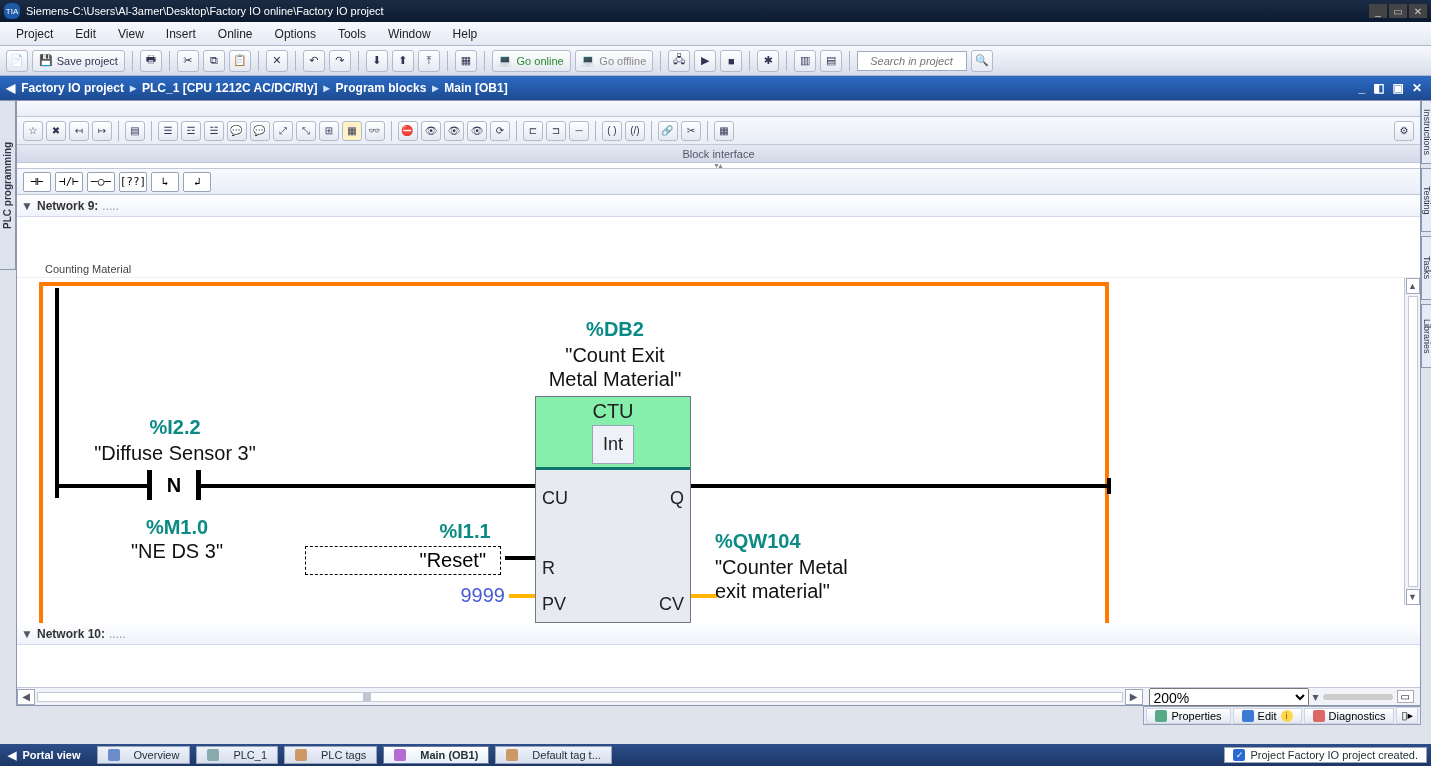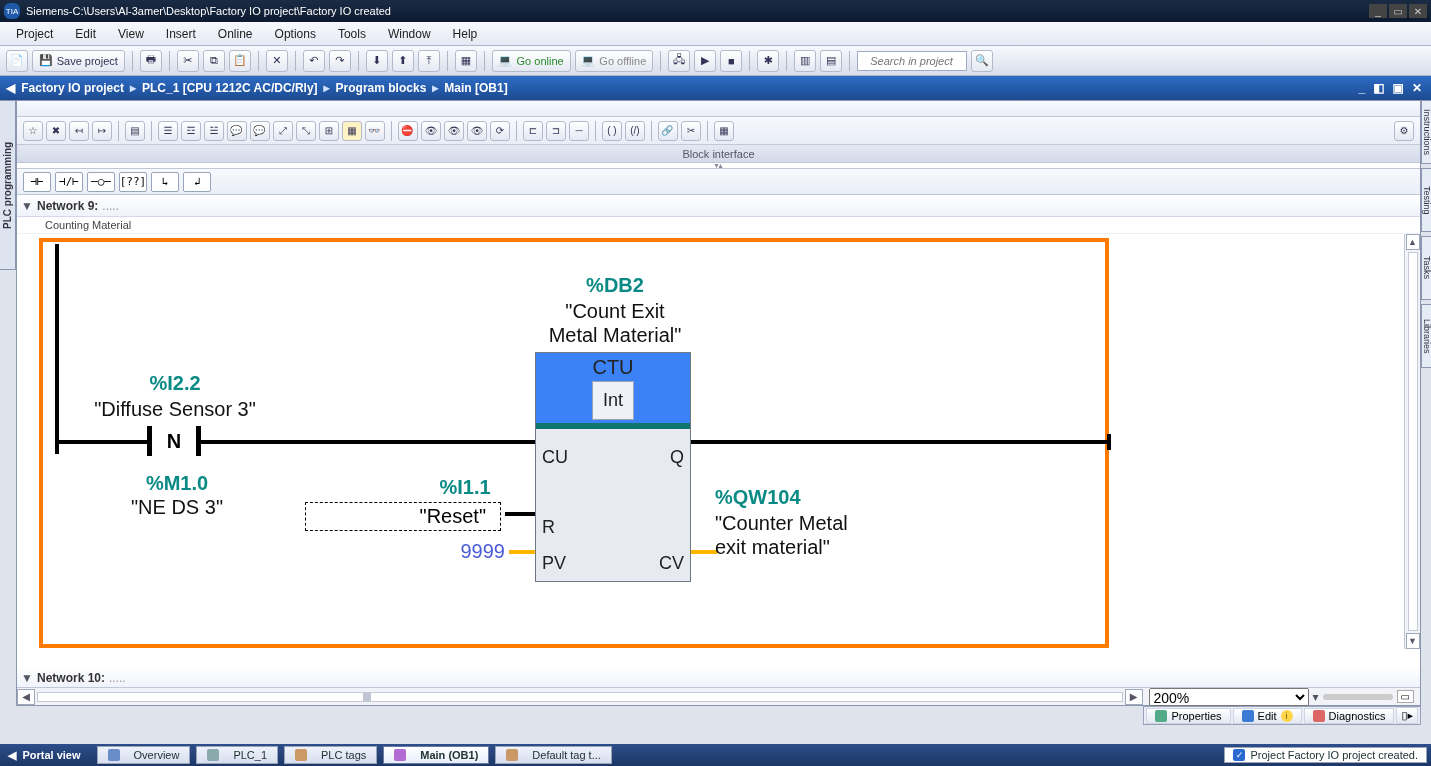--- a/index.html
+++ b/index.html
@@ -52,21 +52,21 @@
 
 
 .rungtb { height:26px; border-bottom:1px solid #c0c7d7; display:flex; align-items:center; gap:4px; padding:0 6px; background:linear-gradient(#f7f9fe,#eaeef7); }
 .rungtb .rb { width:28px; height:20px; border:1px solid #9aa4b9; background:#fff; font-family:monospace; font-size:11px; display:flex;align-items:center;justify-content:center; border-radius:2px; cursor:pointer; }
 
 
 .nethdr { height:22px; border-bottom:1px solid #d3d9e8; display:flex; align-items:center; padding:0 4px; background:linear-gradient(#fefefe,#eff3fb); }
 .nethdr .caret { width:16px; color:#556; cursor:pointer; }
 .nethdr .title { font-weight:bold; color:#333; font-size:12px; }
 .nethdr .dots { color:#999; margin-left:4px; }
-.netcomment { padding:2px 28px; font-size:11px; color:#444; border-bottom:1px solid #eef0f5; }
+.netcomment { padding:2px 28px; font-size:11px; color:#444; border-bottom:1px solid #eef0f5;margin-top:44px; }
 
 
 .canvas { flex:1; background:#fff; position:relative; overflow:hidden; }
 .highlight { position:absolute; left:22px; top:4px; width:1070px; height:410px; border:4px solid #ff7a00; }
 
 .rung-area { position:absolute; left:38px; top:10px; width:1050px; height:400px; }
 .rail { position:absolute; left:0; top:0; width:4px; height:210px; background:#000; }
 
 .wire { position:absolute; background:#000; height:4px; }
 .wireV { position:absolute; background:#000; width:4px; }
@@ -77,21 +77,21 @@
 .constlabel { position:absolute; color:#4a5bd8; font-size:20px; text-align:right; }
 
 .contactN { position:absolute; width:54px; height:30px; }
 .contactN .l, .contactN .r { position:absolute; top:0; width:5px; height:30px; background:#000; }
 .contactN .l { left:0 } .contactN .r { right:0 }
 .contactN .n { position:absolute; left:5px; right:5px; top:0; bottom:0; display:flex;align-items:center;justify-content:center; font-size:20px; font-weight:bold; background:#fff; }
 
 .resetbox { position:absolute; border:1px dashed #000; background:#fff; font-size:20px; padding:2px 14px 2px 14px; text-align:right; }
 
 .fb { position:absolute; width:156px; border:1px solid #707885; background:#e8eaf2; }
-.fb .head { background:#3b82f6; border-bottom:6px solid #0f766e; text-align:center; padding:3px 0; font-size:20px; color:#222; }
+.fb .head { background:#86efac; border-bottom:3px solid #0f766e; text-align:center; padding:3px 0; font-size:20px; color:#222; }
 .fb .head .sel { display:inline-block; border:1px solid #9aa4b9; background:#eef1f8; padding:8px 10px; margin-top:2px; font-size:18px; }
 .fb .body { position:relative; height:152px; }
 .fb .pin { position:absolute; font-size:18px; color:#222; }
 
 .scroll-bottom { position:absolute; left:0; right:0; bottom:0; height:18px; background:#f1f3f9; border-top:1px solid #c0c7d7; display:flex; align-items:center; }
 .scroll-bottom .arrow { width:18px; height:16px; border:1px solid #a0a8bb; background:#fff; display:flex;align-items:center;justify-content:center; font-size:10px; color:#556; cursor:pointer; }
 .scroll-bottom .track { flex:1; height:10px; background:#fff; border:1px solid #c4c9d7; position:relative; margin:0 2px; }
 .scroll-bottom .thumb { position:absolute; left:30%; width:8px; height:100%; background:#c0c5d2; }
 .zoom { display:flex; align-items:center; gap:4px; padding:0 6px; }
 .zoom select { height:18px; font-size:14px; width:160px; }
@@ -115,21 +115,21 @@
 .scroll-side .arrow { width:14px;height:16px;border:1px solid #a0a8bb;background:#fff;display:flex;align-items:center;justify-content:center;font-size:9px;color:#556; cursor:pointer; }
 .scroll-side .trackv { flex:1; width:10px; background:#fff; border:1px solid #c4c9d7; margin:2px 0; }
 </style>
 </head>
 <body>
 
 <div class="titlebar">
   <span class="tia">TIA</span>
   <span>Siemens</span>
   <span> - </span>
-  <span>C:\Users\Al-3amer\Desktop\Factory IO project\Factory IO created</span>
+  <span>C:\Users\Al-3amer\Desktop\Factory IO online\Factory IO project</span>
   <div class="winbtns">
     <span>_</span>
     <span>▭</span>
     <span>✕</span>
   </div>
 </div>
 
 <div class="menubar">
   <span class="item">Project</span>
   <span class="item">Edit</span>

